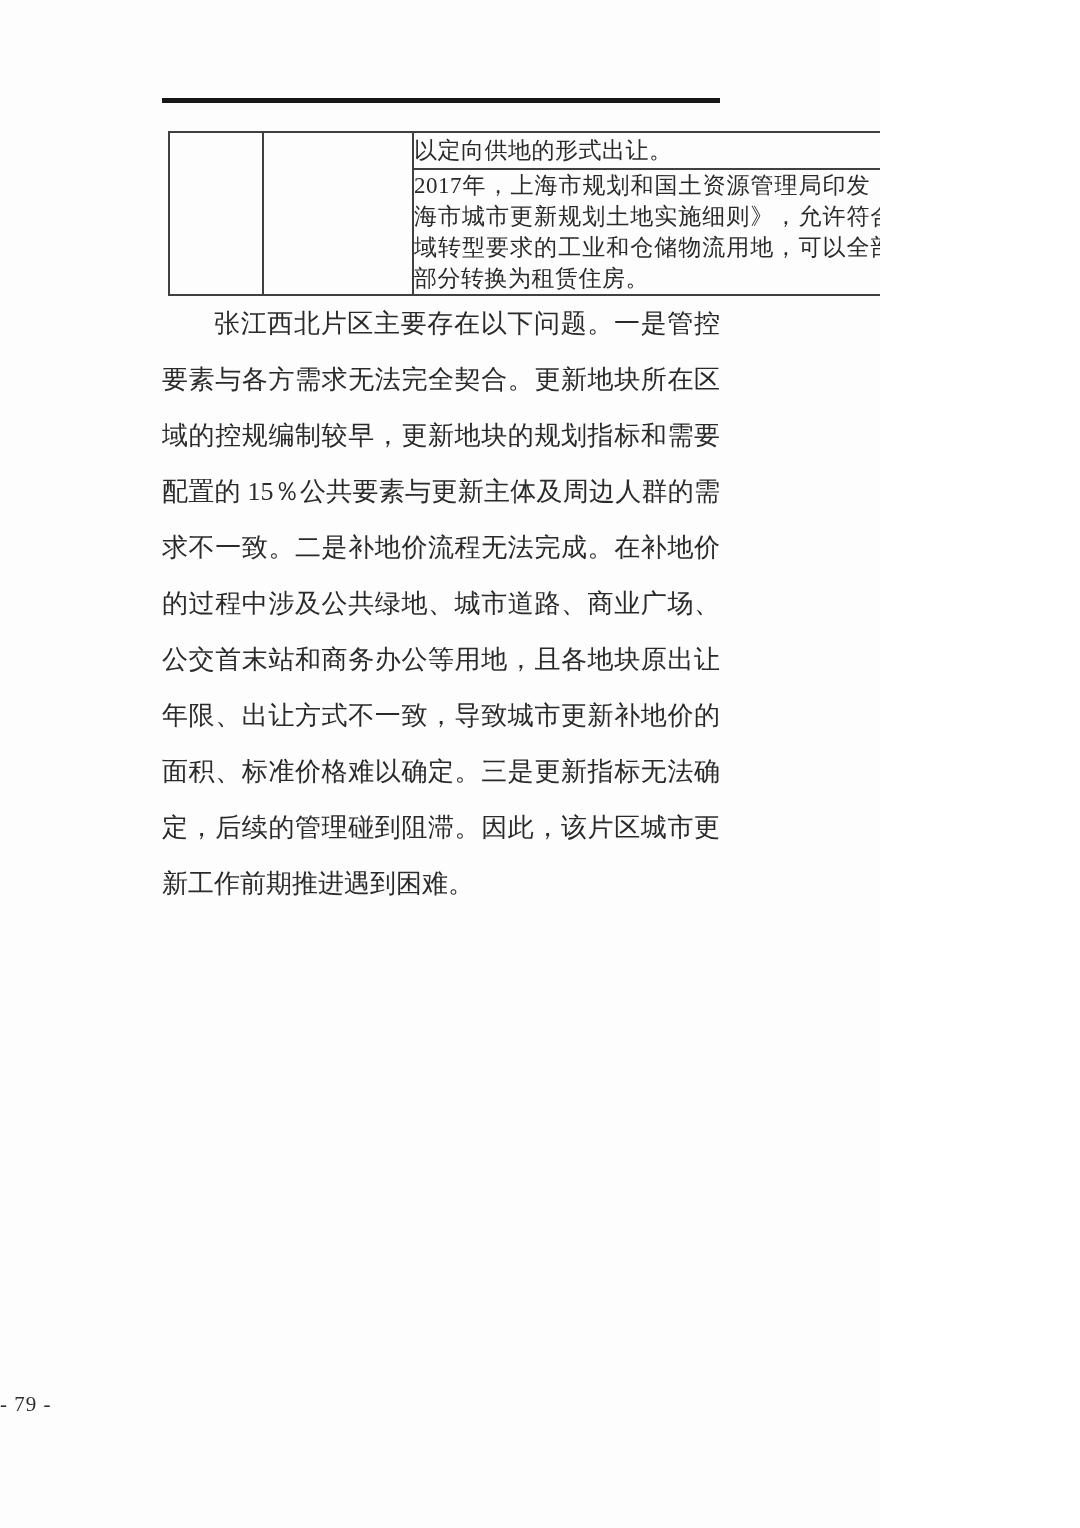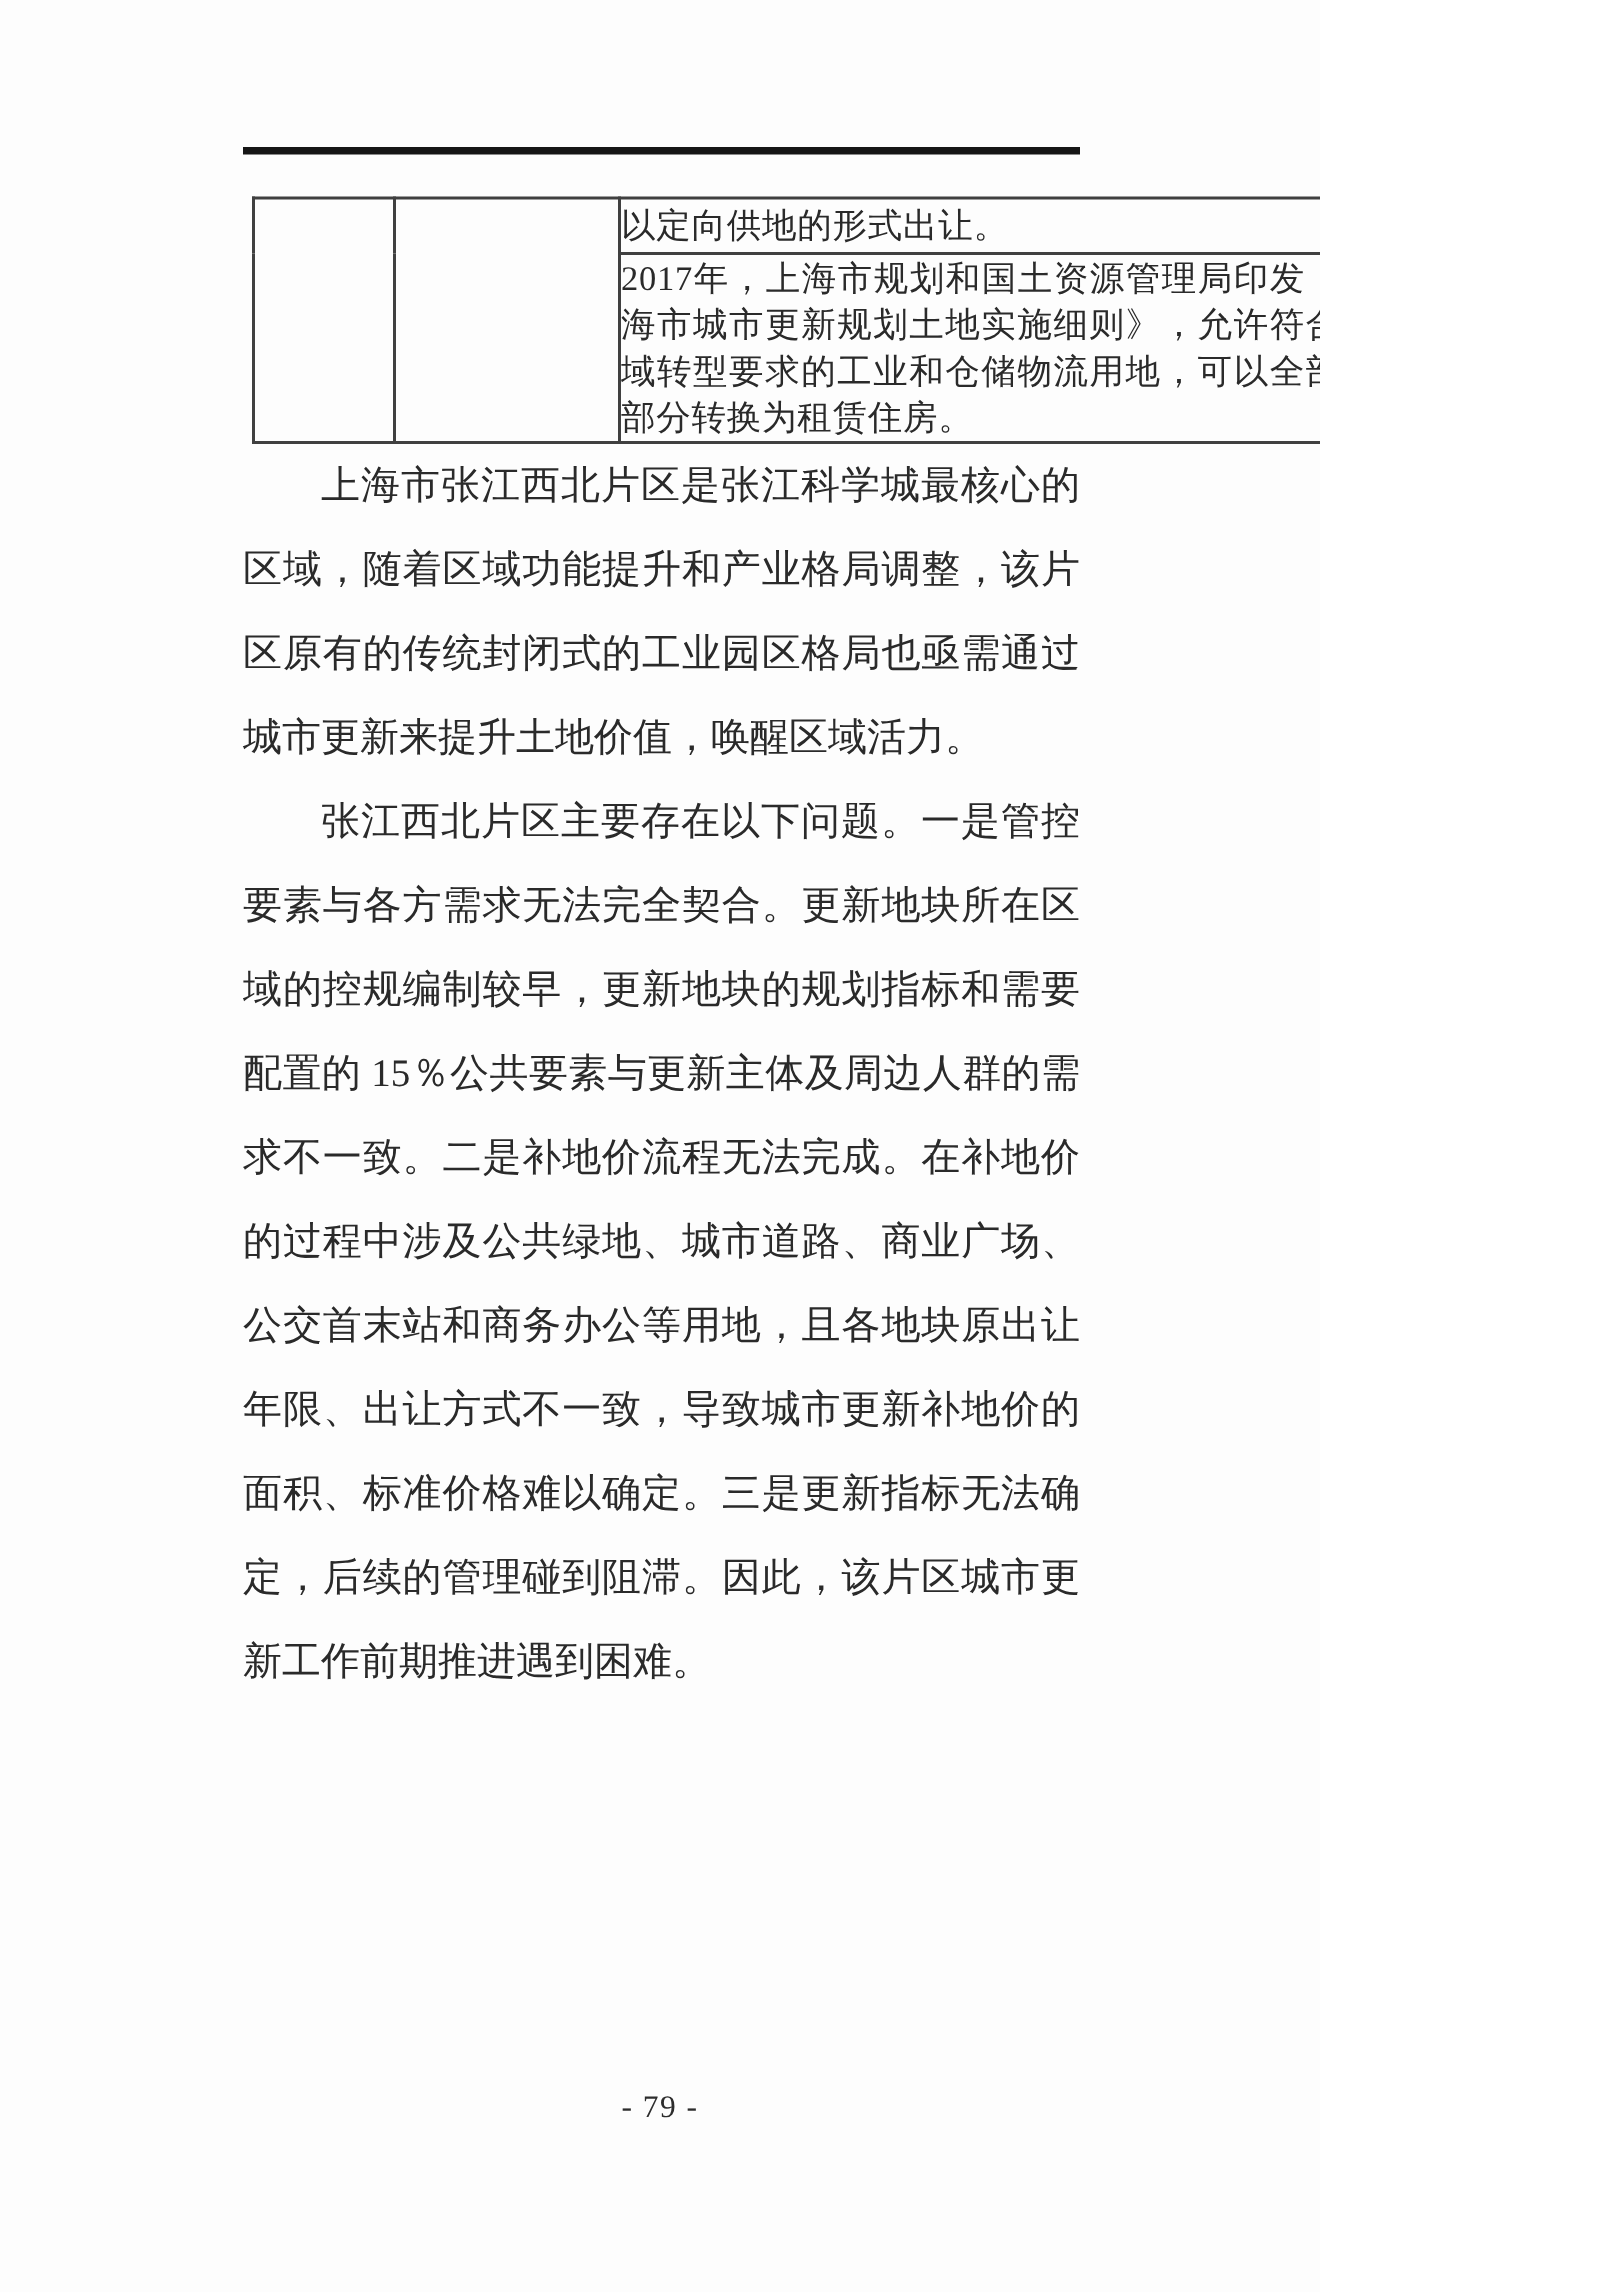--- a/index.html
+++ b/index.html
@@ -65,21 +65,20 @@
     text-indent: 2em;
     text-align: justify;
     text-align-last: left;
     color: #2a2a2a;
   }
   .page-number {
     position: absolute;
     left: 0;
     right: 0;
     top: 1392px;
-    text-align: center;
     font-size: 21px;
     color: #2d2d2d;
     letter-spacing: 1px;
     font-family: "Liberation Serif", serif;
   }
 </style>
 </head>
 <body>
 
 <div class="page">
@@ -94,21 +93,20 @@
           <td class="cell-b" rowspan="2"></td>
           <td class="cell-text first-row">以定向供地的形式出让。</td>
         </tr>
         <tr>
           <td class="cell-text">2017年，上海市规划和国土资源管理局印发《上海市城市更新规划土地实施细则》，允许符合区域转型要求的工业和仓储物流用地，可以全部或部分转换为租赁住房。</td>
         </tr>
       </tbody>
     </table>
 
 
-    <p class="body-para">上海市张江西北片区是张江科学城最核心的区域，随着区域功能提升和产业格局调整，该片区原有的传统封闭式的工业园区格局也亟需通过城市更新来提升土地价值，唤醒区域活力。</p>
 
     <p class="body-para">张江西北片区主要存在以下问题。一是管控要素与各方需求无法完全契合。更新地块所在区域的控规编制较早，更新地块的规划指标和需要配置的 15％公共要素与更新主体及周边人群的需求不一致。二是补地价流程无法完成。在补地价的过程中涉及公共绿地、城市道路、商业广场、公交首末站和商务办公等用地，且各地块原出让年限、出让方式不一致，导致城市更新补地价的面积、标准价格难以确定。三是更新指标无法确定，后续的管理碰到阻滞。因此，该片区城市更新工作前期推进遇到困难。</p>
 
 
   </div>
 
   <div class="page-number">- 79 -</div>
 </div>
 
 </body></html>

